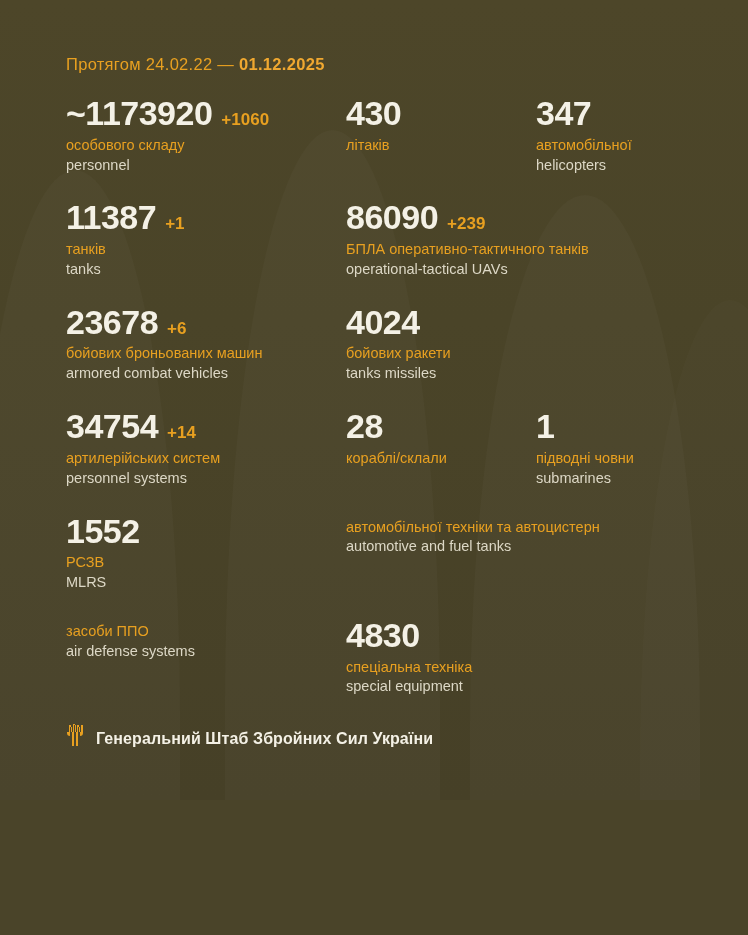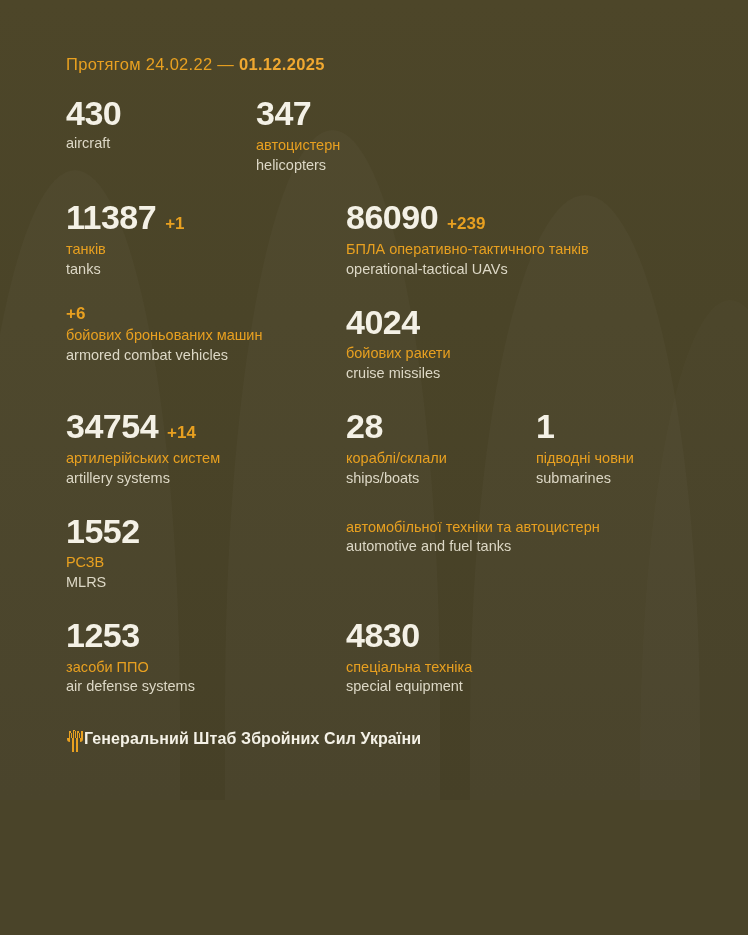--- a/index.html
+++ b/index.html
@@ -106,24 +106,24 @@
   .lbl-en {
     font-size: 14.5px;
     color: #ddd8c6;
     line-height: 1.3;
     margin-top: 1px;
   }
 
   .footer {
     position: absolute;
     left: 66px;
-    bottom: 46px;
+    bottom: 52px;
     display: flex;
-    align-items: flex-start;
-    gap: 0;
+    align-items: flex-end;
+    gap: 12px;
     z-index: 3;
   }
   .trident {
     width: 18px;
     height: 24px;
     position: relative;
   }
   .footer-text {
     font-size: 16px;
     color: #f4f1e6;
@@ -146,33 +146,41 @@
     <div class="date-line">
       <span>Протягом 24.02.22</span>
       <span class="dash">—</span>
       <span class="date-strong">01.12.2025</span>
     </div>
 
 
     <div class="rows">
 
       <div class="row">
+        <div class="col col-a">
+          <div class="numline">
+            <span class="num">~1173920</span>
+            <span class="delta">+1060</span>
+          </div>
+          <div class="lbl-ua">особового складу</div>
+          <div class="lbl-en">personnel</div>
+        </div>
         <div class="col col-b">
           <div class="numline">
             <span class="num">430</span>
             <span class="delta"></span>
           </div>
-          <div class="lbl-en">aircraft</div>
+          <div class="lbl-ua">літаків</div>
         </div>
         <div class="col col-c">
           <div class="numline">
             <span class="num">347</span>
             <span class="delta"></span>
           </div>
-          <div class="lbl-ua">автоцистерн</div>
+          <div class="lbl-ua">автомобільної</div>
           <div class="lbl-en">helicopters</div>
         </div>
       </div>
 
       <div class="row">
         <div class="col col-a">
           <div class="numline">
             <span class="num">11387</span>
             <span class="delta">+1</span>
           </div>
@@ -185,51 +193,51 @@
             <span class="delta">+239</span>
           </div>
           <div class="lbl-ua">БПЛА оперативно-тактичного танків</div>
           <div class="lbl-en">operational-tactical UAVs</div>
         </div>
       </div>
 
       <div class="row">
         <div class="col col-a">
           <div class="numline">
+            <span class="num">23678</span>
             <span class="delta">+6</span>
           </div>
           <div class="lbl-ua">бойових броньованих машин</div>
           <div class="lbl-en">armored combat vehicles</div>
         </div>
         <div class="col col-wide">
           <div class="numline">
             <span class="num">4024</span>
             <span class="delta"></span>
           </div>
           <div class="lbl-ua">бойових ракети</div>
-          <div class="lbl-en">cruise missiles</div>
+          <div class="lbl-en">tanks missiles</div>
         </div>
       </div>
 
       <div class="row">
         <div class="col col-a">
           <div class="numline">
             <span class="num">34754</span>
             <span class="delta">+14</span>
           </div>
           <div class="lbl-ua">артилерійських систем</div>
-          <div class="lbl-en">artillery systems</div>
+          <div class="lbl-en">personnel systems</div>
         </div>
         <div class="col col-b">
           <div class="numline">
             <span class="num">28</span>
             <span class="delta"></span>
           </div>
           <div class="lbl-ua">кораблі/склали</div>
-          <div class="lbl-en">ships/boats</div>
         </div>
         <div class="col col-c">
           <div class="numline">
             <span class="num">1</span>
             <span class="delta"></span>
           </div>
           <div class="lbl-ua">підводні човни</div>
           <div class="lbl-en">submarines</div>
         </div>
       </div>
@@ -244,24 +252,20 @@
           <div class="lbl-en">MLRS</div>
         </div>
         <div class="col col-wide">
           <div class="lbl-ua">автомобільної техніки та автоцистерн</div>
           <div class="lbl-en">automotive and fuel tanks</div>
         </div>
       </div>
 
       <div class="row">
         <div class="col col-a">
-          <div class="numline">
-            <span class="num">1253</span>
-            <span class="delta"></span>
-          </div>
           <div class="lbl-ua">засоби ППО</div>
           <div class="lbl-en">air defense systems</div>
         </div>
         <div class="col col-wide">
           <div class="numline">
             <span class="num">4830</span>
             <span class="delta"></span>
           </div>
           <div class="lbl-ua">спеціальна техніка</div>
           <div class="lbl-en">special equipment</div>

